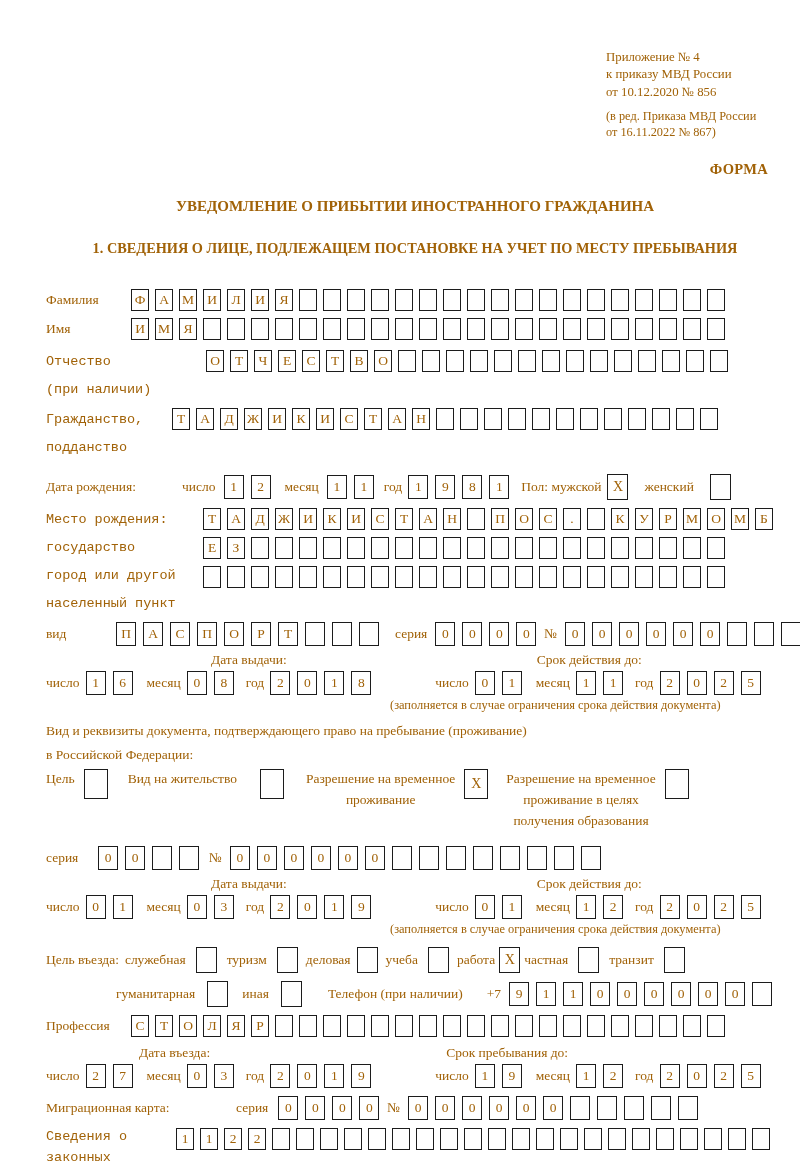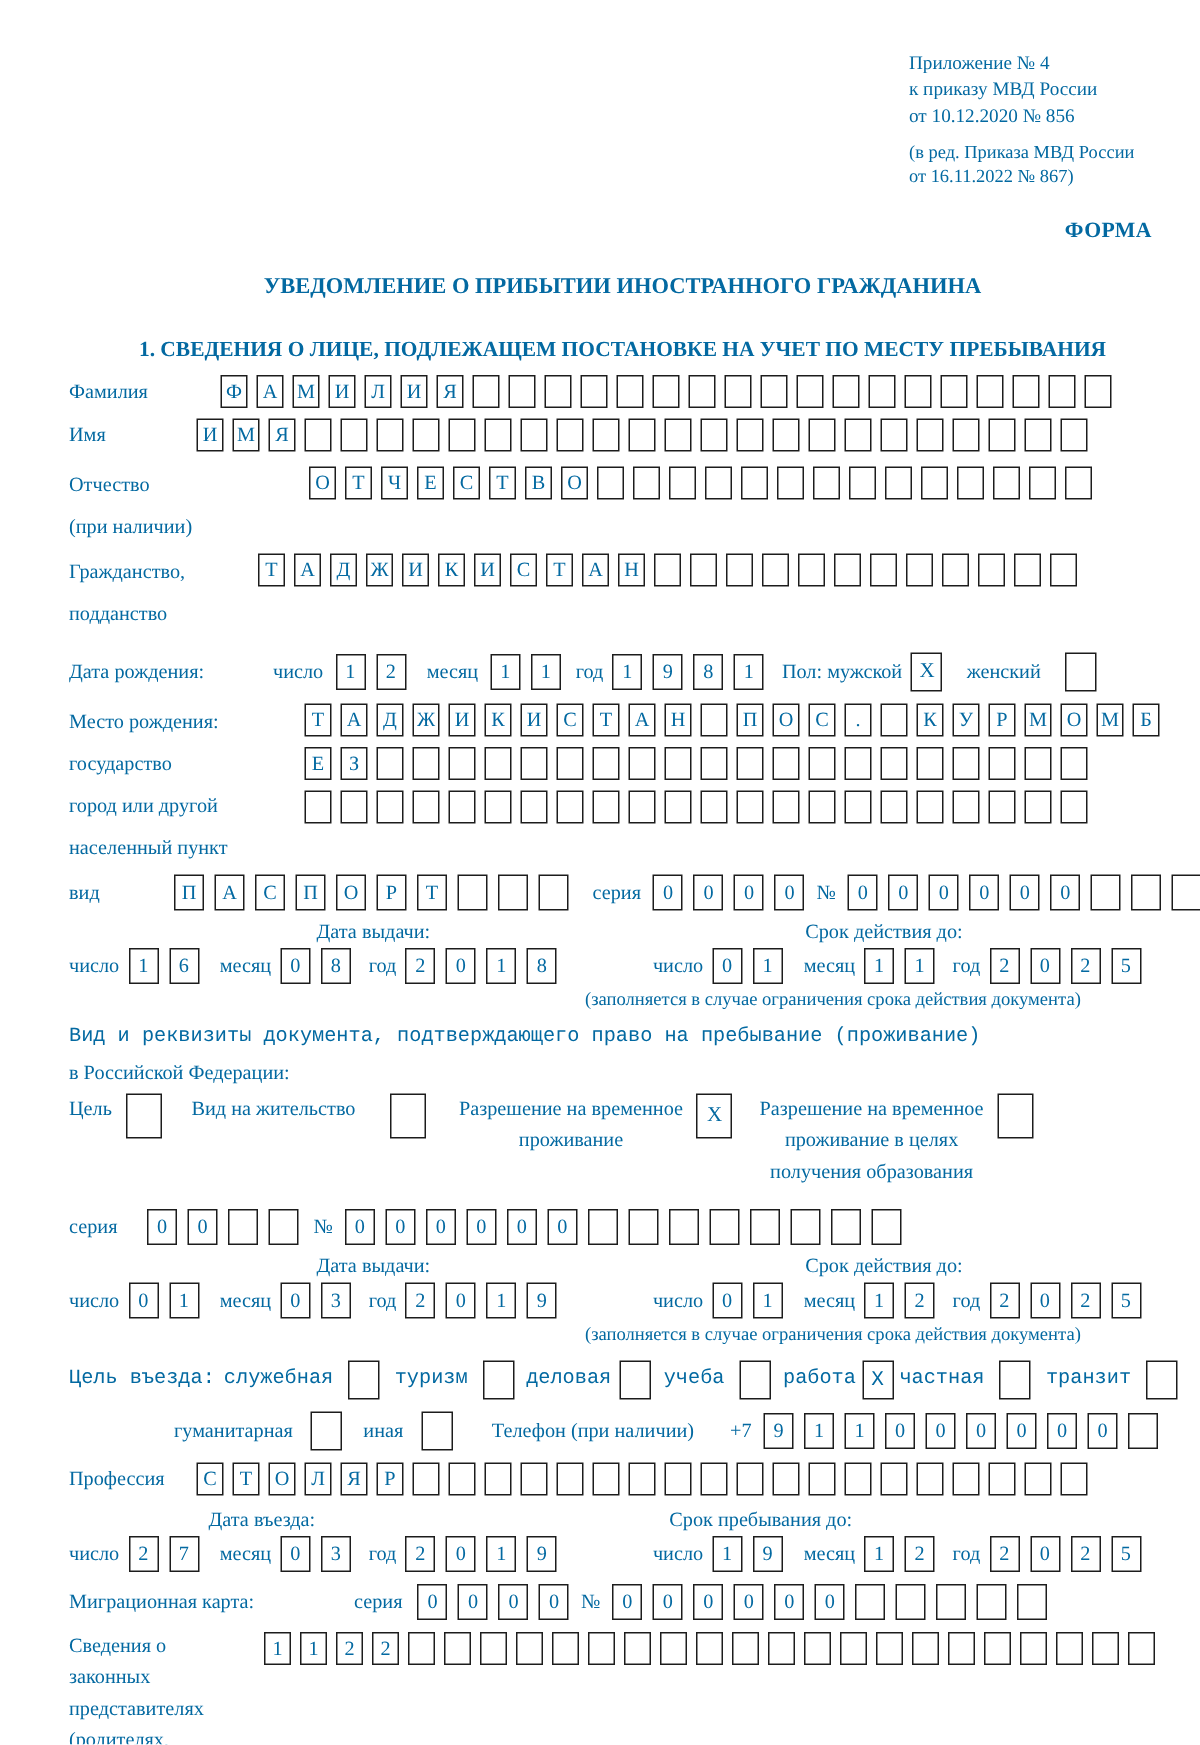--- a/index.html
+++ b/index.html
@@ -1,34 +1,34 @@
 <!DOCTYPE html>
 <html><head>
 <meta charset="utf-8">
 <style>
   html,body{margin:0;padding:0;background:#ffffff;}
   .page{
     width:800px;height:1163px;box-sizing:border-box;position:relative;
-    background:#fff;color:#0369a1;
+    background:#fff;color:#a16207;
     font-family:"Liberation Serif","DejaVu Serif",serif;
     font-size:13.5px;
-    padding:34px 16px 0 46px;overflow:hidden;
+    padding:49px 16px 0 46px;overflow:hidden;
   }
   .ml{white-space:pre-line;}
   .appendix{margin-left:560px;width:182px;font-size:12.8px;line-height:1.35;}
   .appendix .rev{margin-top:7px;font-size:12.3px;}
   .form-label{text-align:right;padding-right:16px;font-weight:bold;font-size:14.5px;margin-top:20px;letter-spacing:.3px;}
   .title{ text-align:center;font-weight:bold;font-size:15px;margin-top:16px;line-height:1.6;}
   .title-underline{display:inline-block;width:56px;border-bottom:2.2px solid #3a3a3a;height:13px;margin-left:10px;}
   .sec-heading{font-weight:bold;font-size:14.3px;margin-top:22px;text-align:center;}
 
   .frow{display:flex;align-items:center;}
   .frow-top{display:flex;align-items:flex-start;}
   .flabel{flex:0 0 auto;}
-  .flabel-col{flex:0 0 auto;line-height:28px;}
+  .flabel-col{flex:0 0 auto;line-height:28px;font-family:Liberation Mono, monospace;}
   .boxes{display:flex;gap:6px;flex:0 0 auto;}
   .boxcol{display:flex;flex-direction:column;gap:7px;}
   .bx{
     width:18px;height:22px;border:1.6px solid #1c1c1c;box-sizing:border-box;
     display:flex;align-items:center;justify-content:center;
     font-size:13.5px;flex:0 0 auto;background:#fff;
   }
   .dt .bx,.bx.dt{width:20px;height:24px;}
   .boxes.dt{gap:7px;}
   .chk{
@@ -38,21 +38,21 @@
   .chk-lg{width:24px;height:30px;}
   .sub{flex:0 0 auto;}
   .note{font-size:12.4px;}
   .dual-head{display:flex;font-size:13.5px;}
   .opt{display:flex;align-items:flex-start;gap:9px;}
   .opt .lbl{text-align:center;line-height:1.55;}
   .dgroup{display:flex;align-items:center;gap:6px;}
 
   
   .mt4{margin-top:4px;}.mt6{margin-top:6px;}.mt7{margin-top:7px;}.mt8{margin-top:8px;}
-  .mt10{margin-top:10px;font-family:Liberation Mono, monospace;}.mt12{margin-top:12px;}.mt14{margin-top:14px;}.mt24{margin-top:8px;gap:16px;}
+  .mt10{margin-top:10px;}.mt12{margin-top:12px;}.mt14{margin-top:14px;}.mt24{margin-top:32px;}
 </style>
 </head>
 <body>
 
 <div class="page">
 
   <div class="appendix">
     <div class="ml">Приложение № 4
 к приказу МВД России
 от 10.12.2020 № 856</div>

